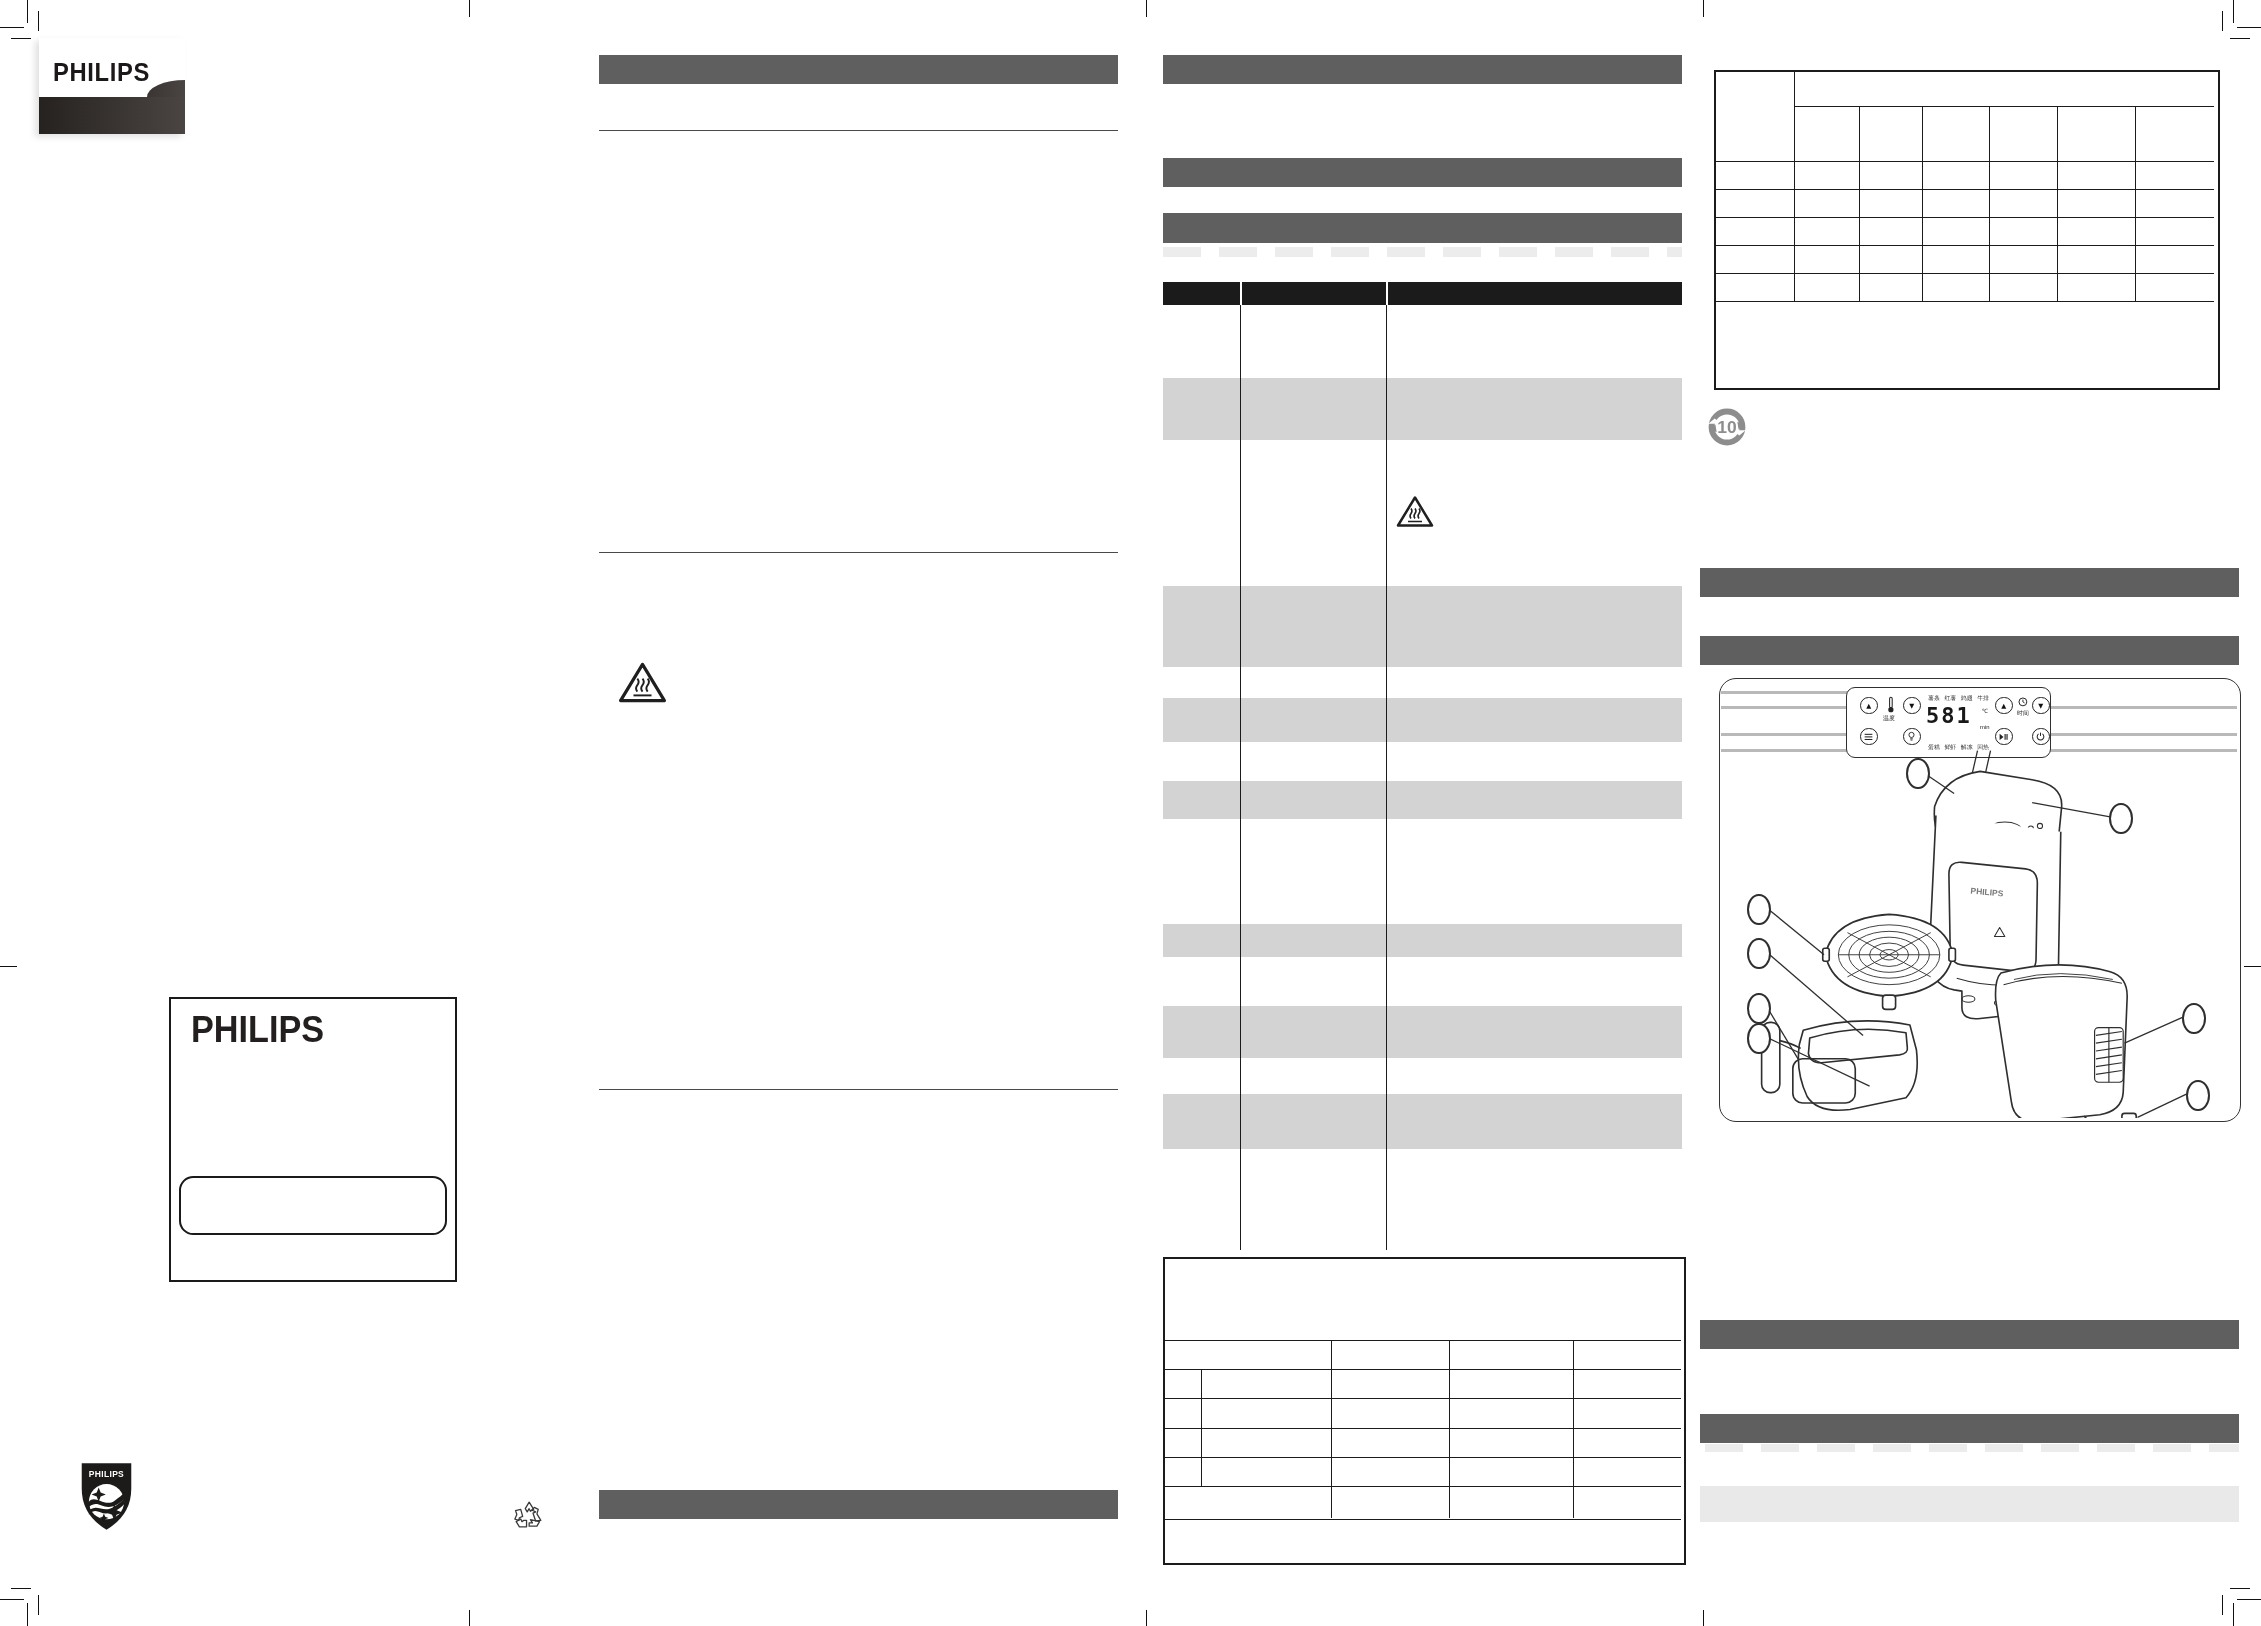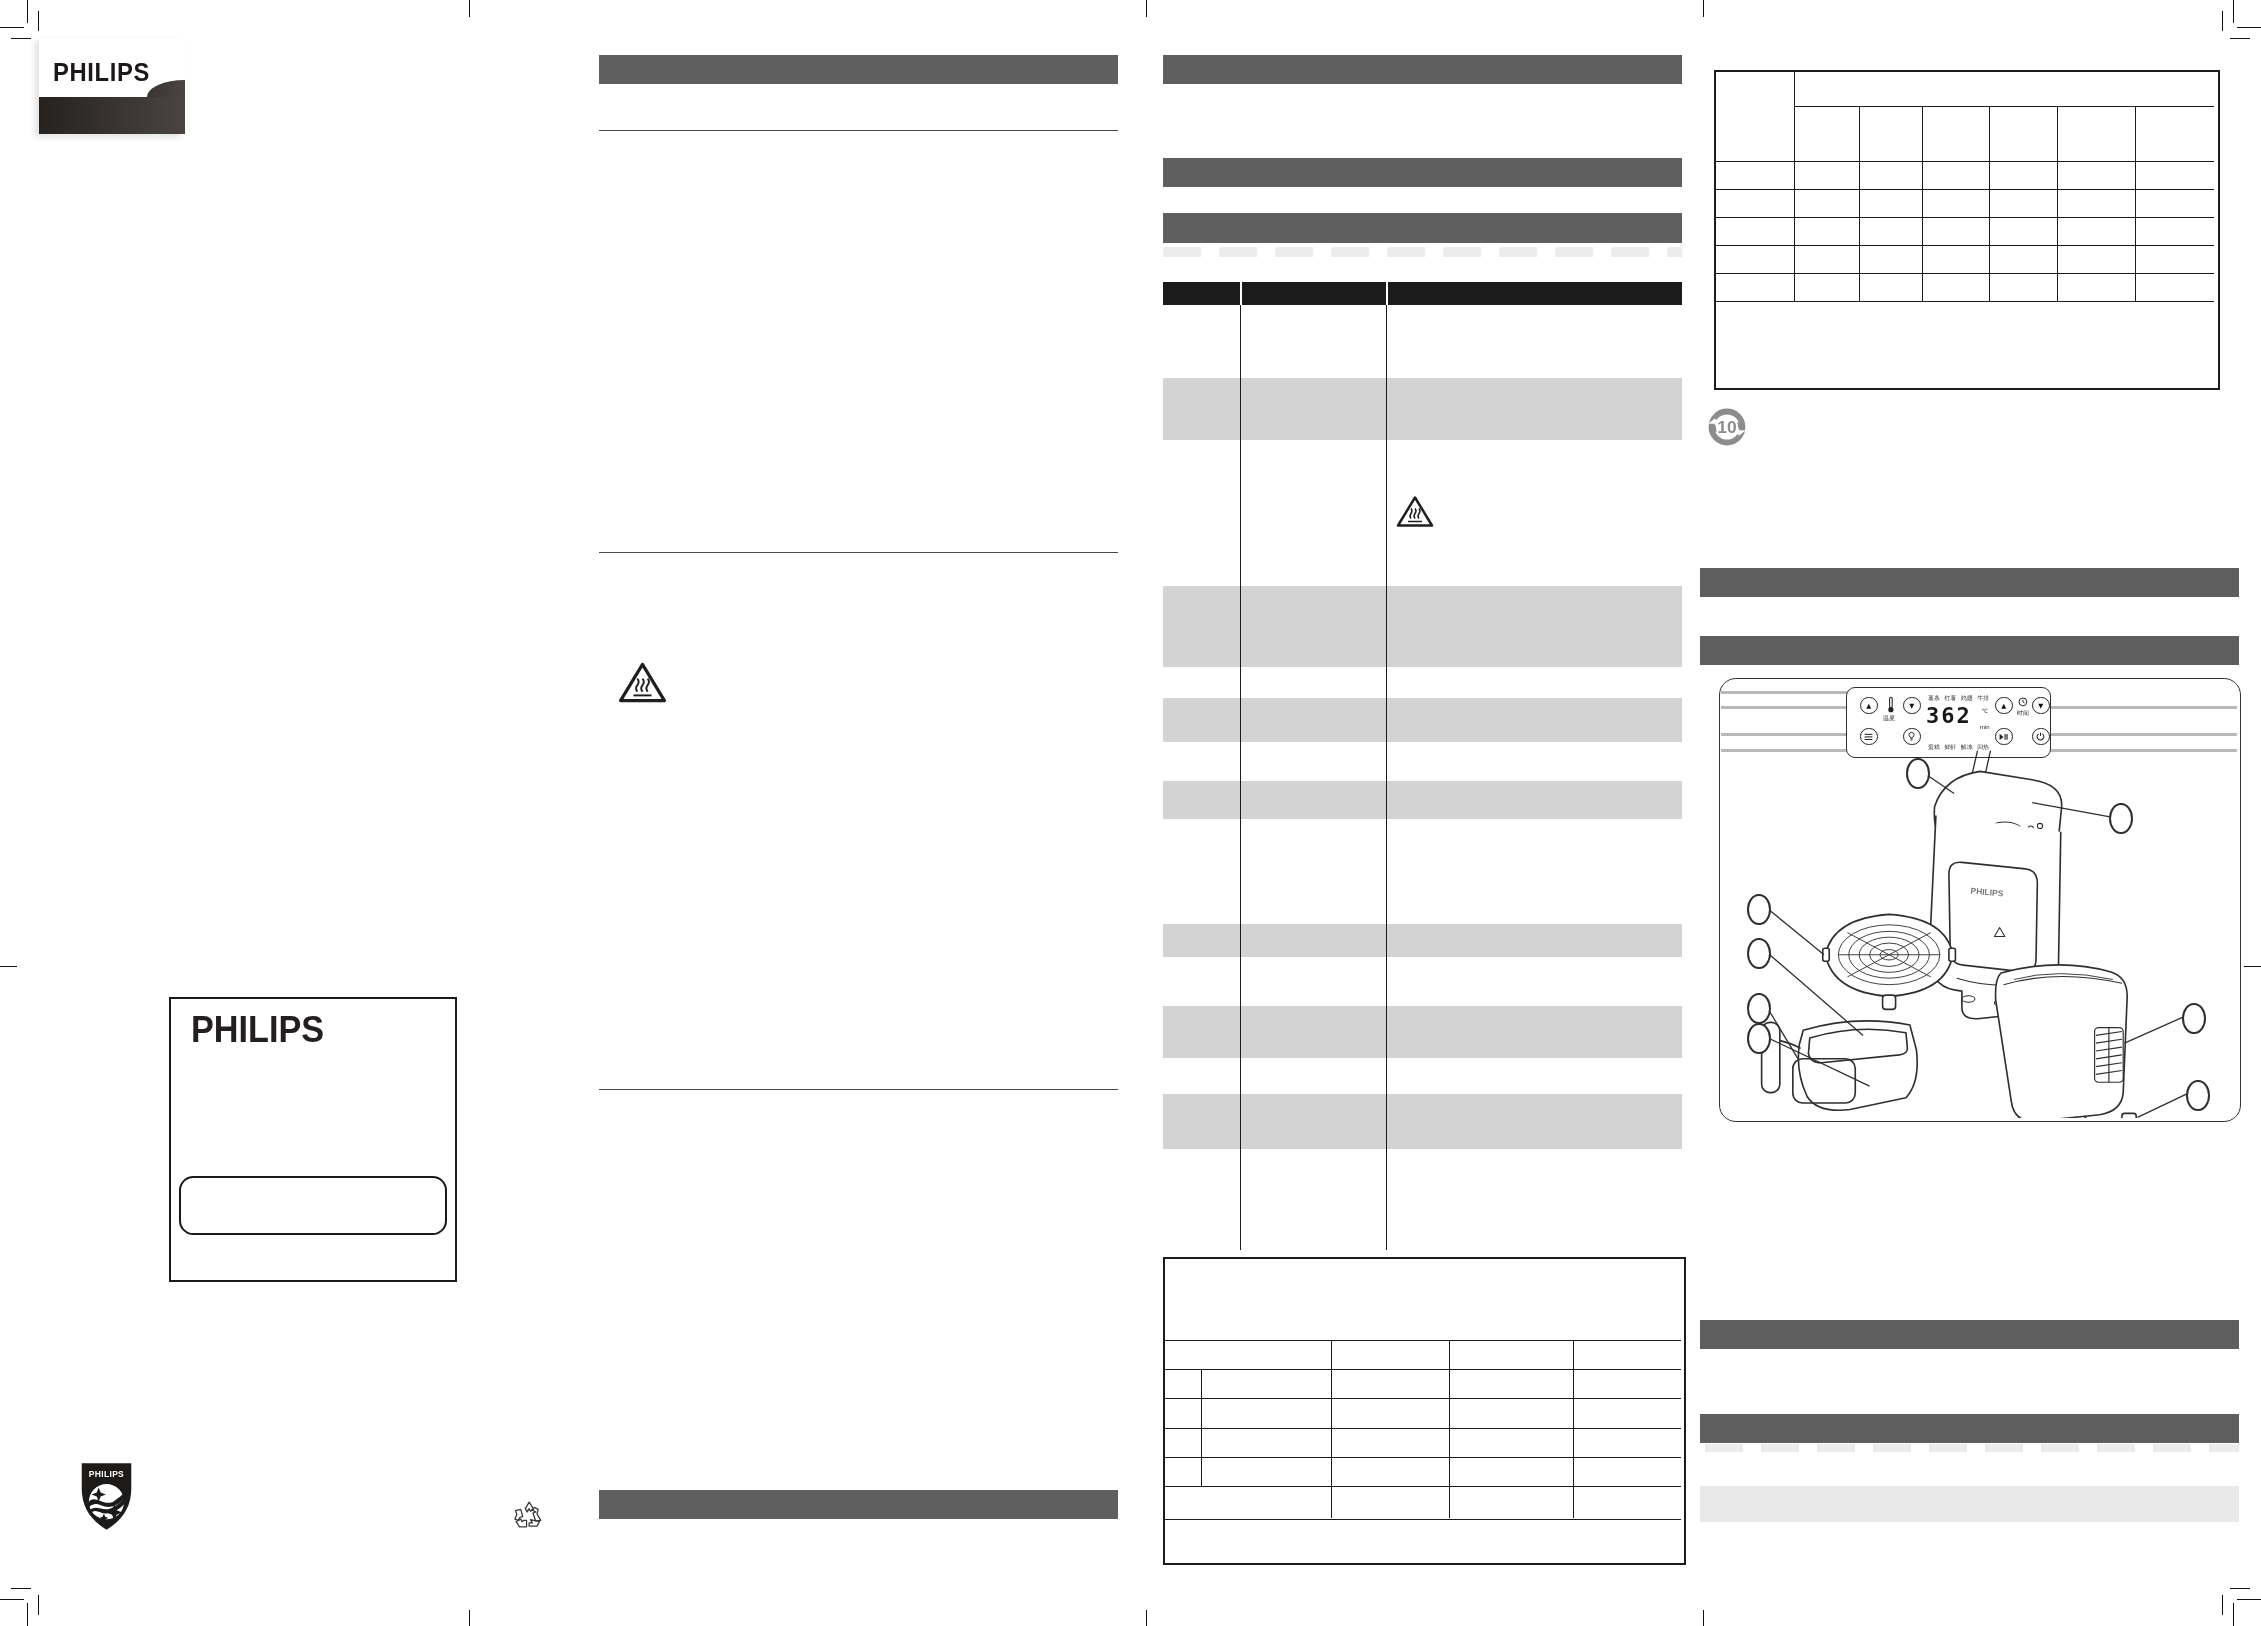--- a/index.html
+++ b/index.html
@@ -246,21 +246,21 @@
           <line x1="5.5" y1="14" x2="8.5" y2="14" stroke="#222" stroke-width="1.4"></line>
         </svg>
       </div>
 
       <div class="presets" id="presets-top" style="left:81px;top:6.5px">
           <span>薯条</span>
           <span>红薯</span>
           <span>鸡翅</span>
           <span>牛排</span>
         </div>
-      <div id="seg-display">362</div>
+      <div id="seg-display">581</div>
       <div class="punit" style="left:135px;top:19.5px">℃</div>
       <div class="punit" style="left:133px;top:36px">min</div>
       <div class="presets" id="presets-bottom" style="left:81px;top:55px">
           <span>蛋糕</span>
           <span>鲜虾</span>
           <span>解冻</span>
           <span>回热</span>
         </div>
 
       <div class="pbtn" style="left:148px;top:9px">▲</div>

